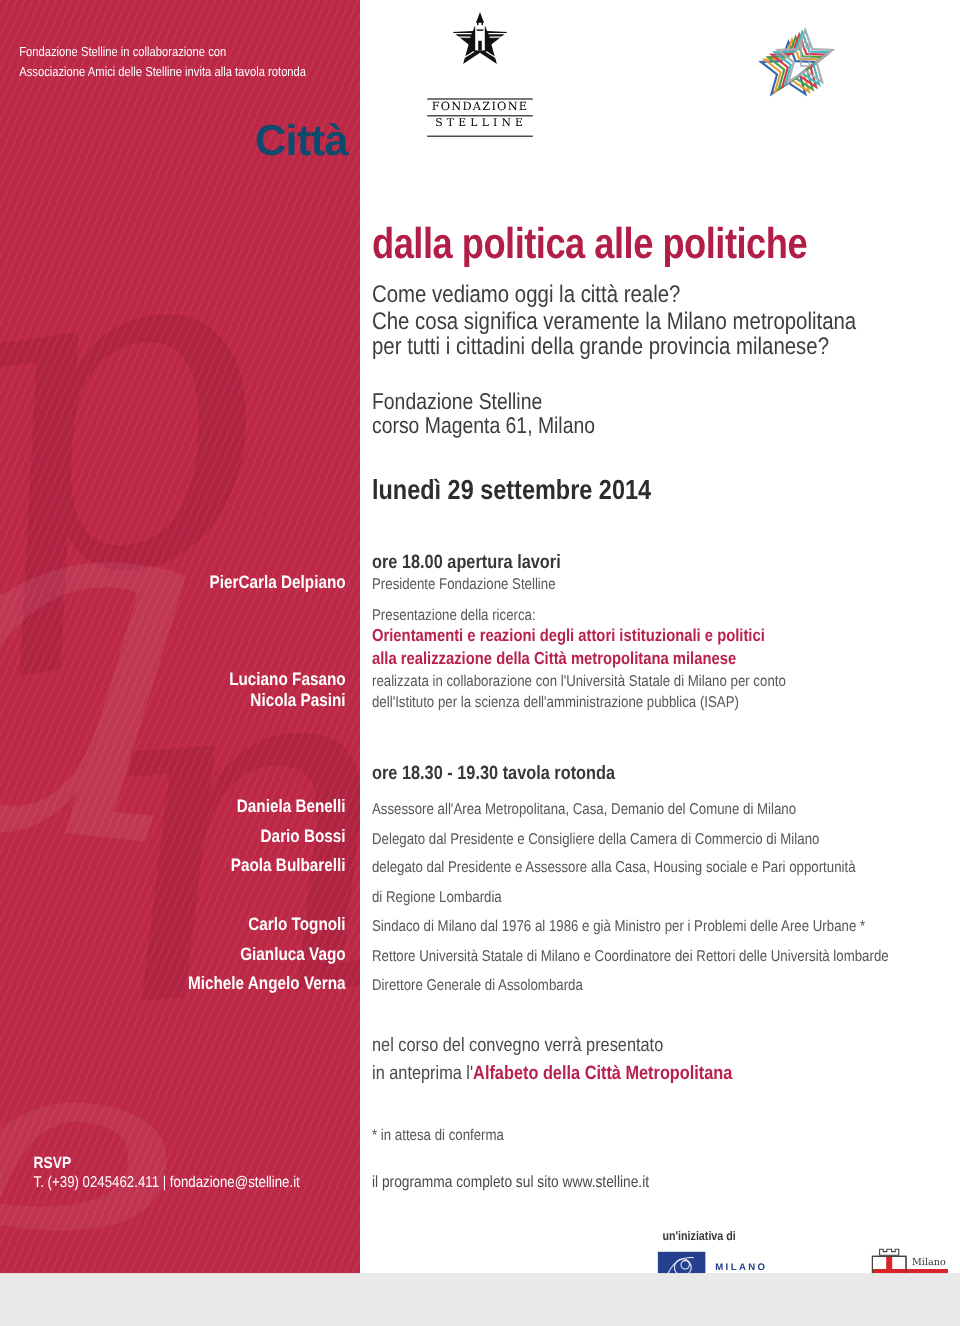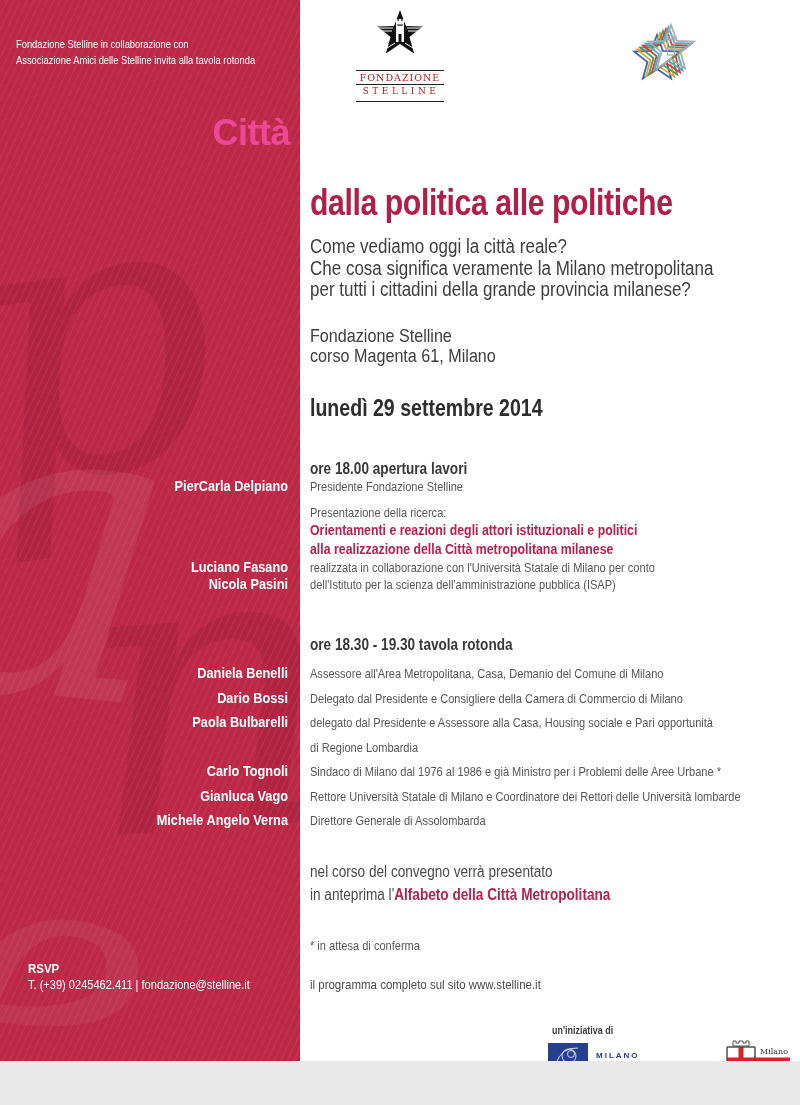--- a/index.html
+++ b/index.html
@@ -27,21 +27,21 @@
   .wm2 { left:-80px; top:330px;  font-size:430px; transform:rotate(6deg);  color:rgba(255,255,255,0.07); }
   .wm3 { left:80px;  top:490px;  font-size:400px; transform:rotate(-4deg); color:rgba(70,0,25,0.09); }
   .wm4 { left:-50px; top:810px;  font-size:340px; transform:rotate(10deg); color:rgba(255,255,255,0.06); }
 
   .abs { position:absolute; }
   .fit   { transform:scaleX(0.85); transform-origin:left top;  white-space:nowrap; }
 
   
   .intro { left:16px; top:36px; color:#fff; font-size:11px; line-height:16px; z-index:3; }
   .title-block {
-    left:0; top:112px; width:290px; text-align:right; color:#ec4899;
+    left:0; top:96px; width:290px; text-align:right; color:#0c4a6e;
     font-size:36px; font-weight:bold; line-height:41px; letter-spacing:-0.5px; z-index:3;
     white-space:nowrap;
   }
   .rsvp { left:28px; top:961px; color:#fff; font-size:13px; line-height:15.5px; z-index:3; }
   .rsvp .lbl { font-weight:bold; font-size:13.5px; }
 
   
   .subtitle {
     left:310px; top:182px; color:#b21e45; font-size:36px; font-weight:bold;
     letter-spacing:-0.5px; transform:scaleX(0.84); transform-origin:left top; white-space:nowrap;
@@ -62,21 +62,21 @@
   .p-intro  { left:310px; top:505px; color:#575757; font-size:13px; }
   .red-line { left:310px; color:#b8204d; font-size:14.5px; font-weight:bold; }
 
   .announce { left:310px; top:860px; color:#4a4a4a; font-size:16px; line-height:23px; }
   .announce .hl { color:#b8204d; font-weight:bold; }
   .footnote { left:310px; top:938px; color:#575757; font-size:13px; }
   .website  { left:310px; top:977px; color:#4a4a4a; font-size:13.5px; }
 
   
   .fond-logo { left:356px; top:6px; width:88px; text-align:center; }
-  .fond-text { margin-top:6px; font-family:"DejaVu Serif", serif; color:#b91c1c; }
+  .fond-text { margin-top:18px; font-family:"DejaVu Serif", serif; color:#000000; }
   .fond-text .l1 { font-size:9.5px; letter-spacing:1px; border-top:1px solid #222; border-bottom:1px solid #222; padding:1px 0; }
   .fond-text .l2 { font-size:9px; letter-spacing:3.5px; border-bottom:1px solid #222; padding:1px 0 5px 2px; }
 
   .amici-logo { left:616px; top:12px; }
 
   .initiative { left:552px; top:1024px; color:#3b3b3b; font-size:10.5px; font-weight:bold; }
   .cuore-svg  { left:548px; top:1043px; }
   .cuore-text { position:absolute; left:596px; top:1051px; color:#24408e; font-size:8px; line-height:10.5px; letter-spacing:2px; font-weight:bold; white-space:nowrap; }
   .comune-svg { left:710px; top:1037px; }
 </style>

